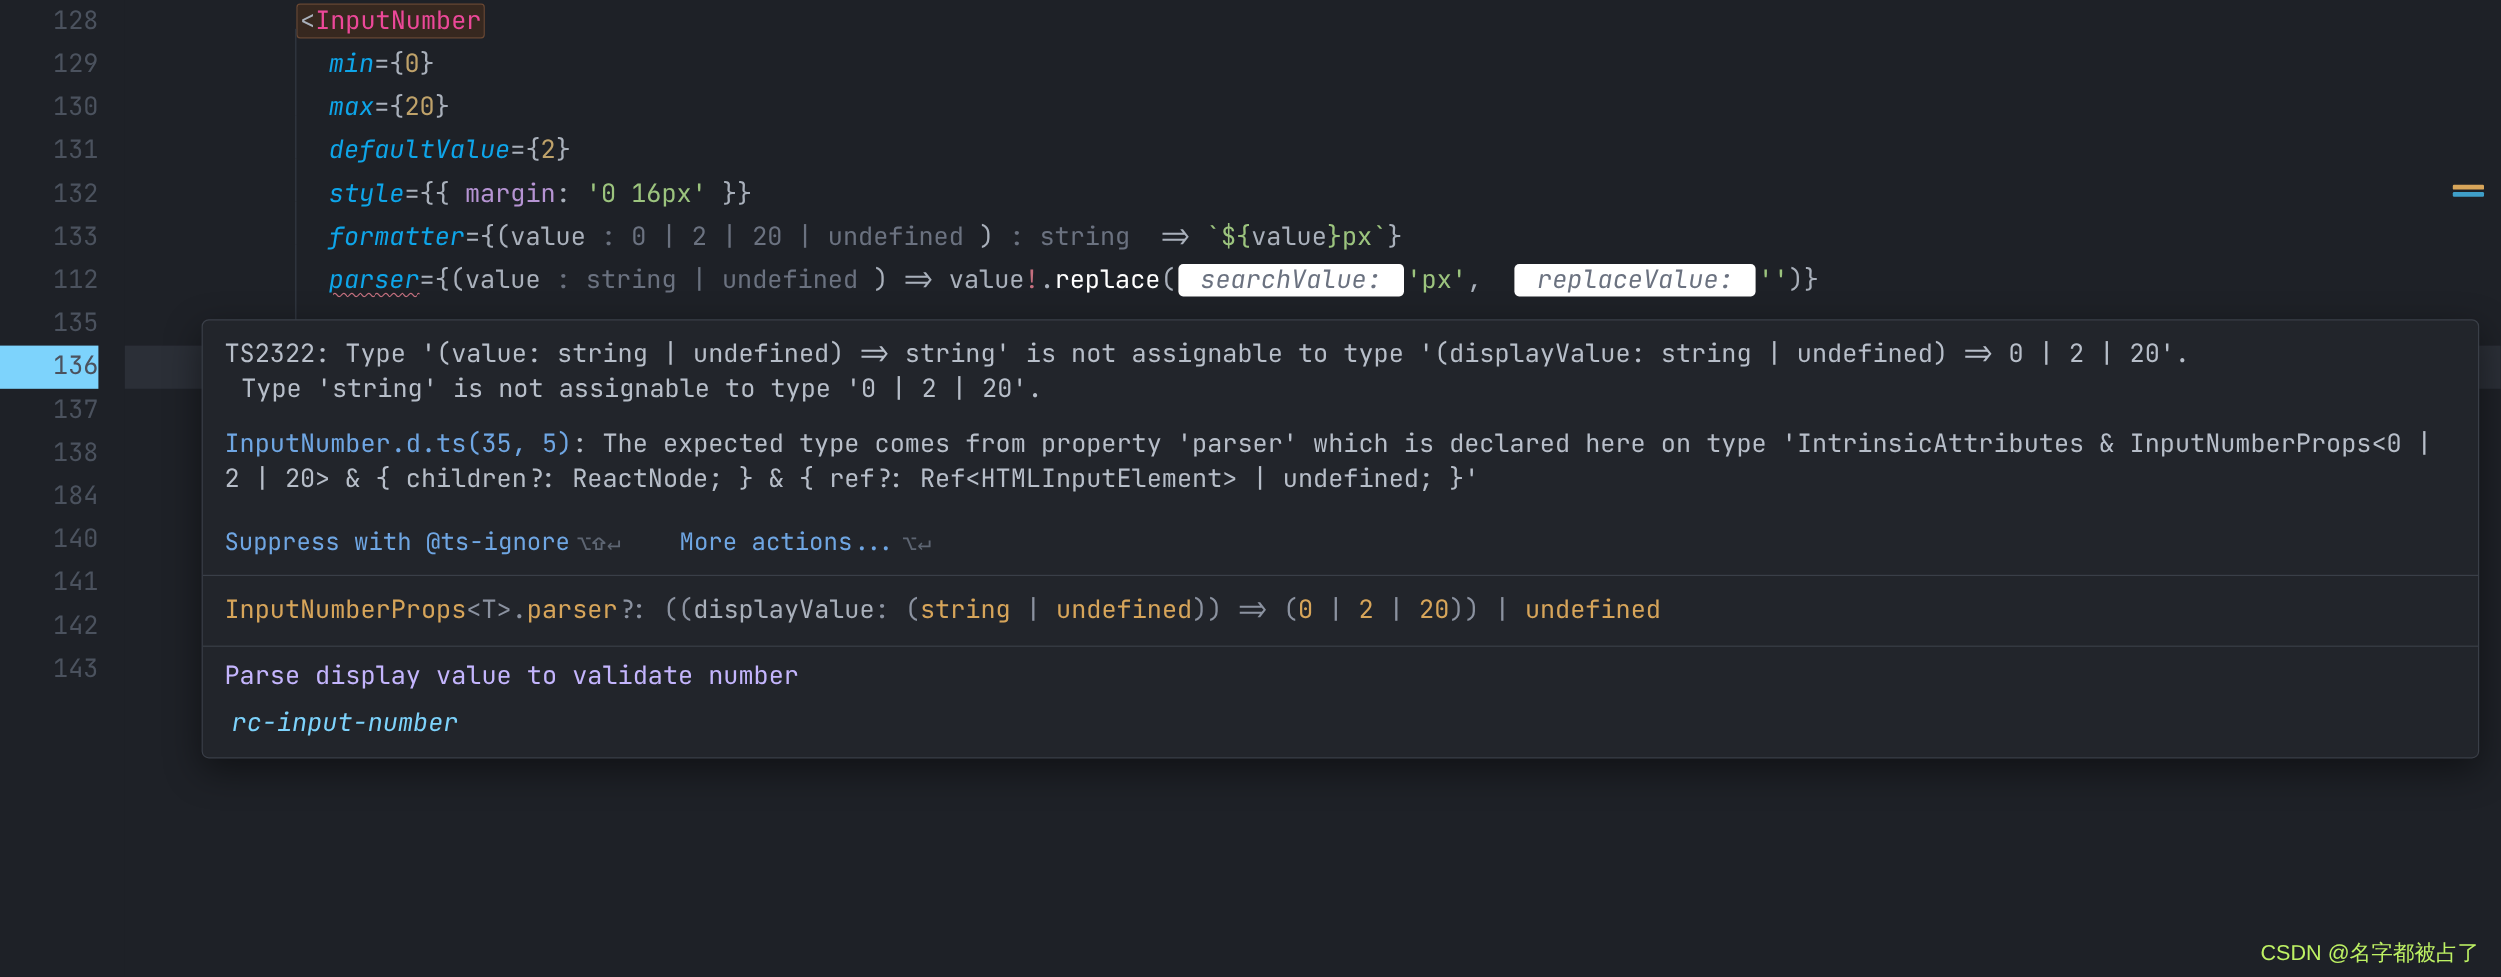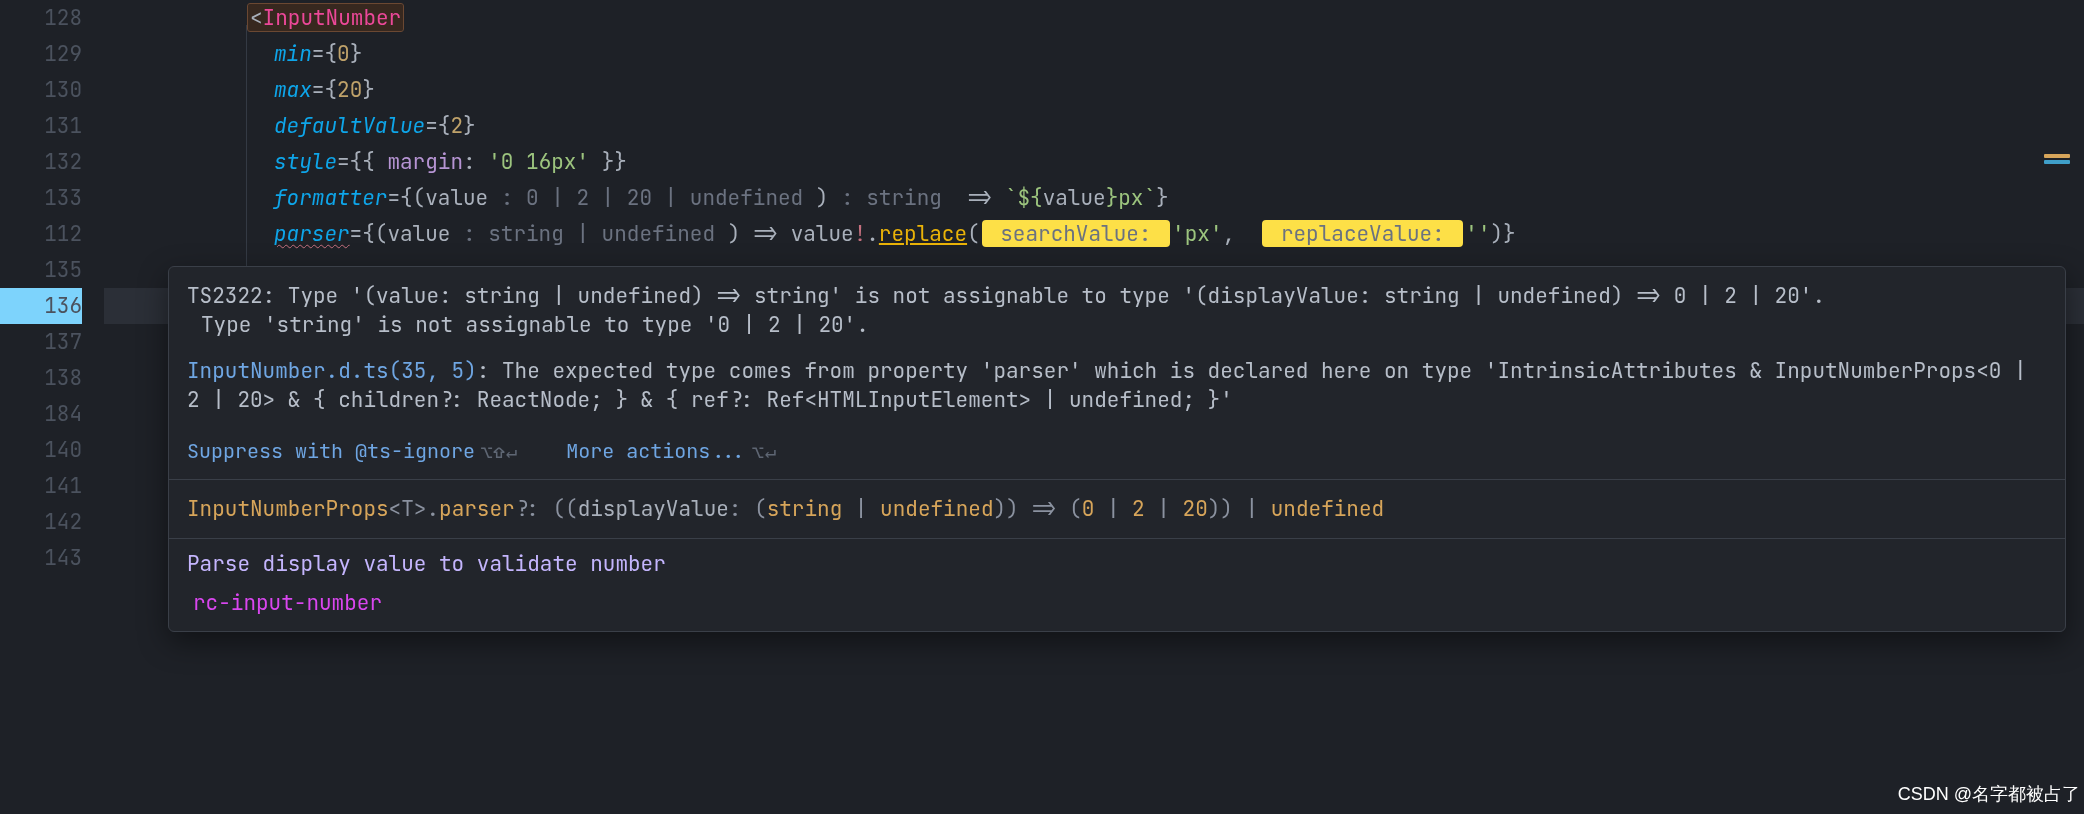--- a/index.html
+++ b/index.html
@@ -46,43 +46,44 @@
     height: 36px;
     vertical-align: top;
   }
   .hl-line { background: #2b2f37; }
   .tok-tag { color: #ec4899; }
   .tok-attr { color: #0ea5e9; font-style: italic; }
   .tok-default { color: #a9b0bb; }
   .tok-brace { color: #a9b0bb; }
   .tok-num { color: #bfa26a; }
   .tok-str { color: #9cc47e; }
-  .tok-fn { color: #eab308; text-decoration: underline; }
+  .tok-fn { color: #ffffff; }
   .tok-param { color: #a9b0bb; }
   .tok-hint { color: #6b7280; }
   .tok-key { color: #b694d3; }
   .tok-arrow { color: #a9b0bb; }
   .tok-pink { color: #c46f7e; }
   .err-underline {
     text-decoration: underline wavy #c46f7e 1.4px;
     text-underline-offset: 3px;
   }
   .warn-box {
     background: #37281f;
     outline: 1px solid #6b4832;
     padding: 0 2px;
     border-radius: 2px;
     color: #d7a55a;
   }
   .hint-box {
-    background: #fde047;
+    background: #ffffff;
     color: #6b7280;
     padding: 0 6px;
     border-radius: 4px;
     margin: 0 2px;
+    font-style: italic;
   }
   .popup {
     position: absolute;
     left: 168px;
     top: 266px;
     right: 18px;
     background: #22252b;
     border: 1px solid #3a3f48;
     border-radius: 6px;
     box-shadow: 0 10px 30px rgba(0,0,0,0.45);
@@ -113,21 +114,22 @@
     padding: 14px 18px;
     font-family: inherit;
     white-space: pre;
   }
   .popup-doc {
     padding: 10px 18px 6px 18px;
     color: #c4b5fd;
   }
   .popup-src {
     padding: 4px 18px 14px 24px;
-    color: #d946ef;
+    color: #7dd3fc;
+    font-style: italic;
   }
   .sig-orange { color: #d7a55a; }
   .sig-gray { color: #8b92a0; }
   .sig-default { color: #a9b0bb; }
   .minimap-marker {
     position: absolute;
     right: 14px;
     top: 154px;
     display: flex;
     flex-direction: column;
@@ -137,23 +139,23 @@
   }
   .minimap-marker div {
     width: 26px;
     height: 4px;
     border-radius: 1px;
   }
   .mm-warn { background: #d7a55a; }
   .mm-info { background: #3f9fc9; }
   .watermark {
     position: absolute;
-    right: 4px;
+    right: 18px;
     bottom: 8px;
-    color: #ffffff;
+    color: #bef264;
     font-size: 18px;
     font-family: sans-serif;
     z-index: 30;
   }
 </style>
 </head>
 <body>
 
 <div class="editor">
   <div class="gutter" id="gutter">

